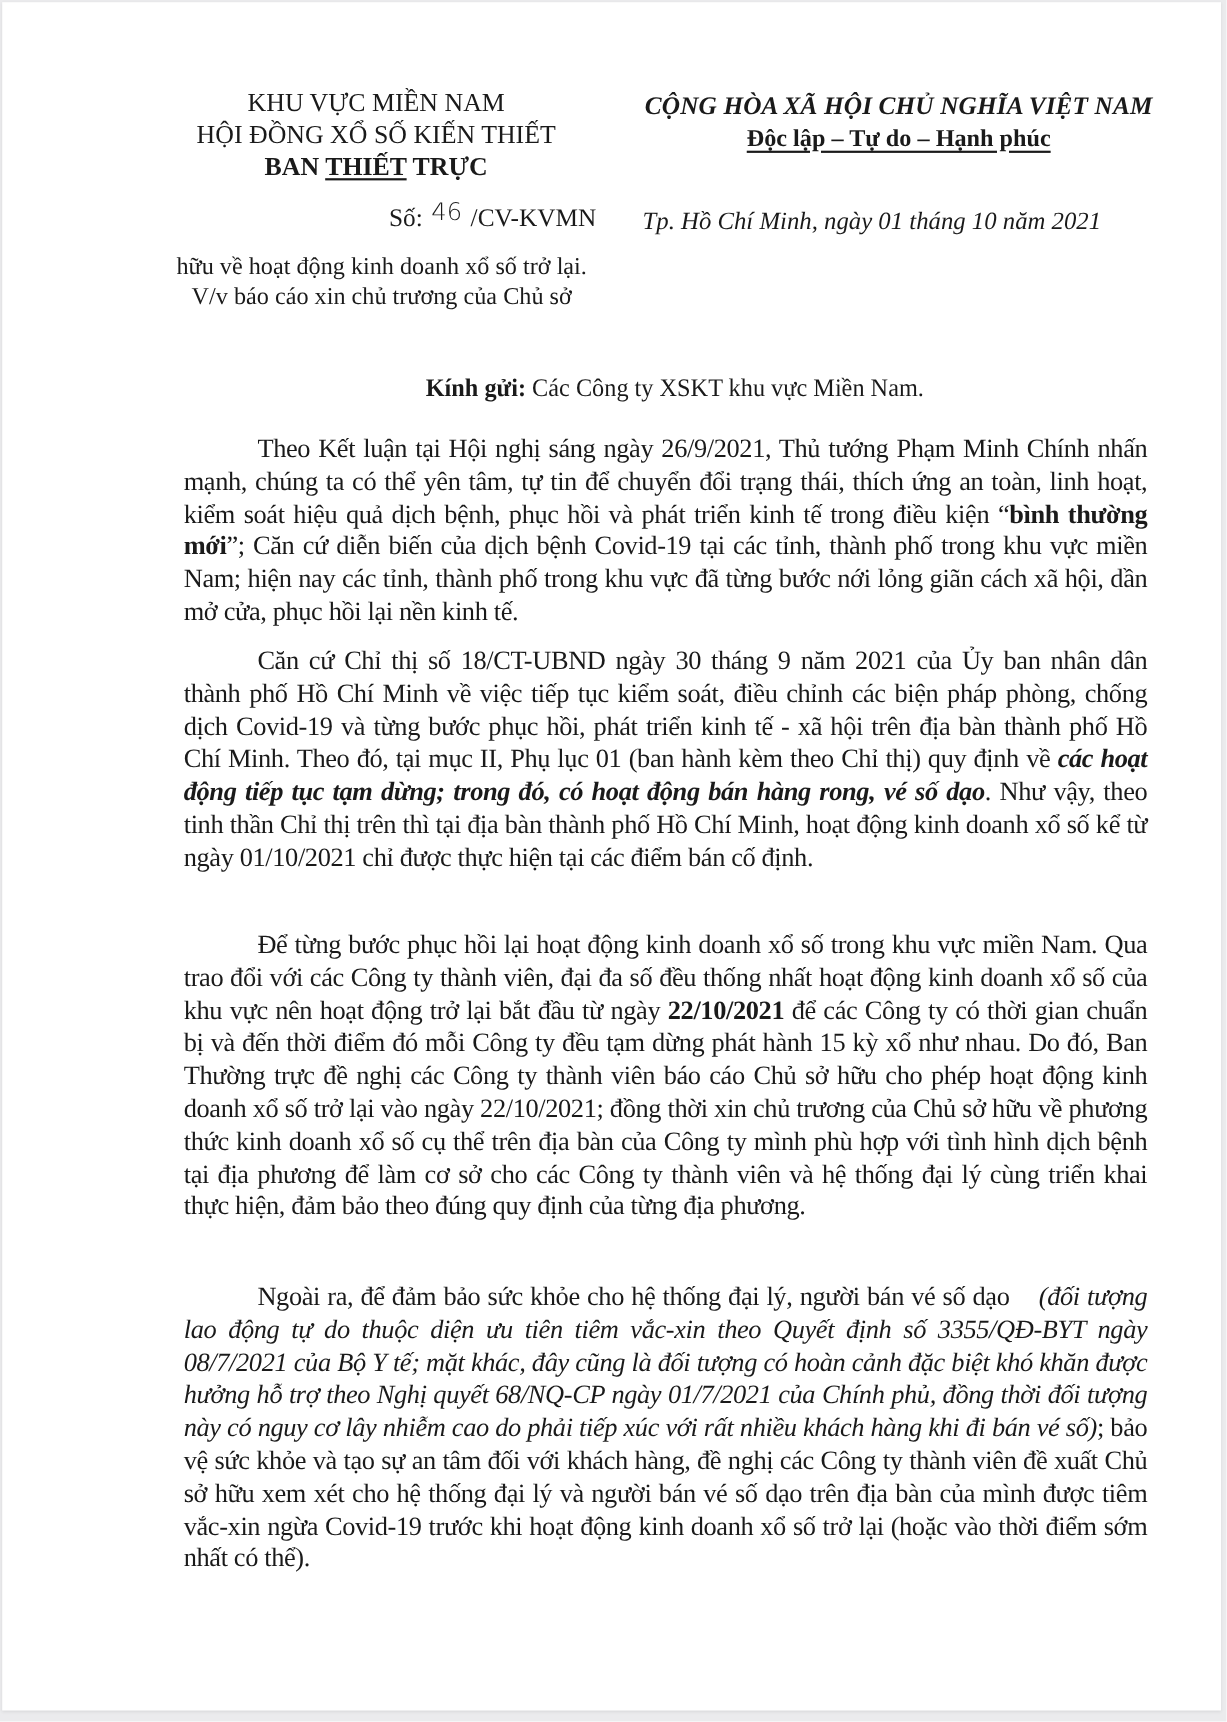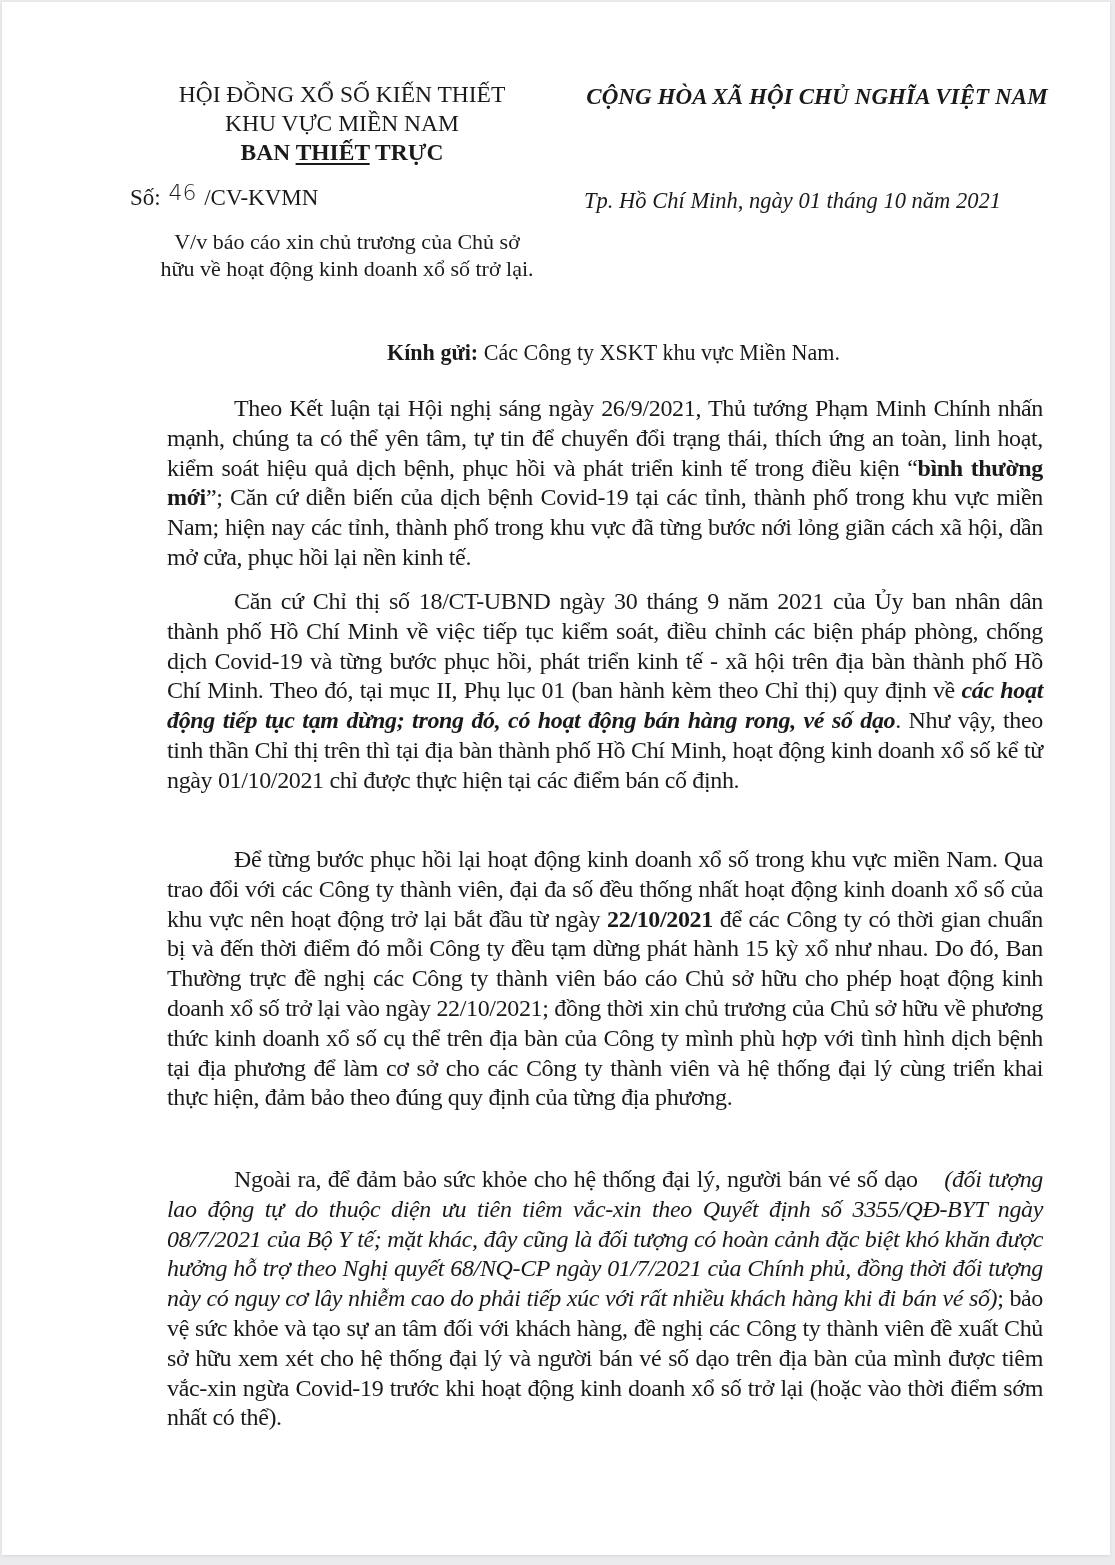--- a/index.html
+++ b/index.html
@@ -24,22 +24,22 @@
     }
     .hdr-left .bold { font-weight: bold; }
     .hdr-left .u { text-decoration: underline; text-underline-offset: 3px; }
     .hdr-right {
       position: absolute; left: 555px; top: 80px; width: 520px;
       text-align: center; font-size: 23px; line-height: 29px;
     }
     .hdr-right .t1 { font-weight: bold; letter-spacing: 0.1px; font-style: italic; }
     .hdr-right .t2 { font-weight: bold; text-decoration: underline; text-underline-offset: 4px; font-size: 22px; }
     .so {
-      position: absolute; left: 128px; top: 183px; width: 400px;
-      text-align: left; font-size: 23px;
+      position: absolute; left: 140px; top: 183px; width: 400px;
+      text-align: right; font-size: 23px;
     }
     .so .num { font-family: "DejaVu Sans", sans-serif; font-size: 22px; font-weight: 300; position: relative; top: -5px; margin: 0 2px; }
     .vv {
       position: absolute; left: 130px; top: 226px; width: 430px;
       text-align: center; font-size: 22px; line-height: 27px;
     }
     .date {
       position: absolute; left: 555px; top: 186px; width: 520px;
       text-align: right; padding-right: 0; font-size: 22.5px; font-style: italic;
     }
@@ -65,40 +65,41 @@
     .bi { font-weight: bold; font-style: italic; }
     .i { font-style: italic; margin-left: 20px; }
     .b { font-weight: bold; }
   </style>
 </head>
 <body>
 
 <div class="sheet">
 
   <div class="hdr-left">
+    <div>KHU VỰC MIỀN NAM</div>
     <div>HỘI ĐỒNG XỔ SỐ KIẾN THIẾT</div>
-    <div>KHU VỰC MIỀN NAM</div>
     <div class="bold"><span>BAN </span><span class="u">THIẾT</span><span> TRỰC</span></div>
   </div>
 
   <div class="hdr-right">
     <div class="t1">CỘNG HÒA XÃ HỘI CHỦ NGHĨA VIỆT NAM</div>
+    <div><span class="t2">Độc lập – Tự do – Hạnh phúc</span></div>
   </div>
 
   <div class="so">
     <span>Số:</span>
     <span class="num">46</span>
     <span>/CV-KVMN</span>
   </div>
 
   <div class="date"><span>Tp. Hồ Chí Minh, ngày 01 tháng 10 năm 2021</span></div>
 
   <div class="vv">
+    <div>hữu về hoạt động kinh doanh xổ số trở lại.</div>
     <div>V/v báo cáo xin chủ trương của Chủ sở</div>
-    <div>hữu về hoạt động kinh doanh xổ số trở lại.</div>
   </div>
 
   <div class="kinhgui"><b>Kính gửi:</b><span> Các Công ty XSKT khu vực Miền Nam.</span></div>
 
   <div class="body p1">
     <p><span>Theo Kết luận tại Hội nghị sáng ngày 26/9/2021, Thủ tướng Phạm Minh Chính nhấn mạnh, chúng ta có thể yên tâm, tự tin để chuyển đổi trạng thái, thích ứng an toàn, linh hoạt, kiểm soát hiệu quả dịch bệnh, phục hồi và phát triển kinh tế trong điều kiện “</span><span class="b">bình thường mới</span><span>”; Căn cứ diễn biến của dịch bệnh Covid-19 tại các tỉnh, thành phố trong khu vực miền Nam; hiện nay các tỉnh, thành phố trong khu vực đã từng bước nới lỏng giãn cách xã hội, dần mở cửa, phục hồi lại nền kinh tế.</span></p>
   </div>
 
   <div class="body p2">
     <p><span>Căn cứ Chỉ thị số 18/CT-UBND ngày 30 tháng 9 năm 2021 của Ủy ban nhân dân thành phố Hồ Chí Minh về việc tiếp tục kiểm soát, điều chỉnh các biện pháp phòng, chống dịch Covid-19 và từng bước phục hồi, phát triển kinh tế - xã hội trên địa bàn thành phố Hồ Chí Minh. Theo đó, tại mục II, Phụ lục 01 (ban hành kèm theo Chỉ thị) quy định về </span><span class="bi">các hoạt động tiếp tục tạm dừng; trong đó, có hoạt động bán hàng rong, vé số dạo</span><span>. Như vậy, theo tinh thần Chỉ thị trên thì tại địa bàn thành phố Hồ Chí Minh, hoạt động kinh doanh xổ số kể từ ngày 01/10/2021 chỉ được thực hiện tại các điểm bán cố định.</span></p>

